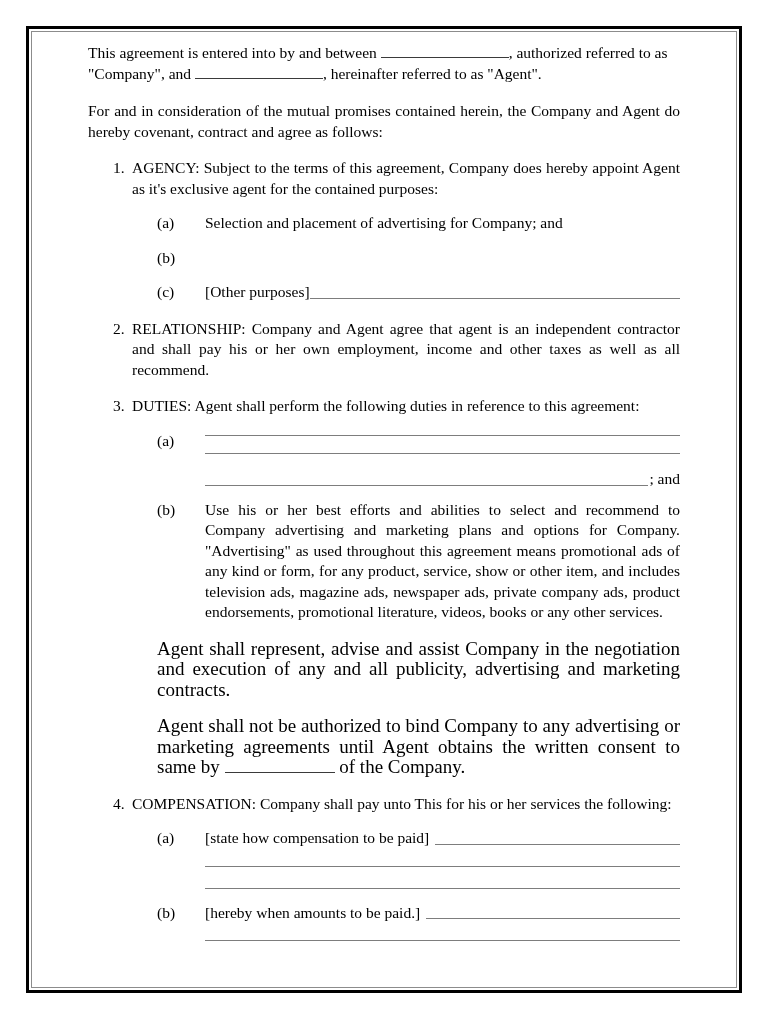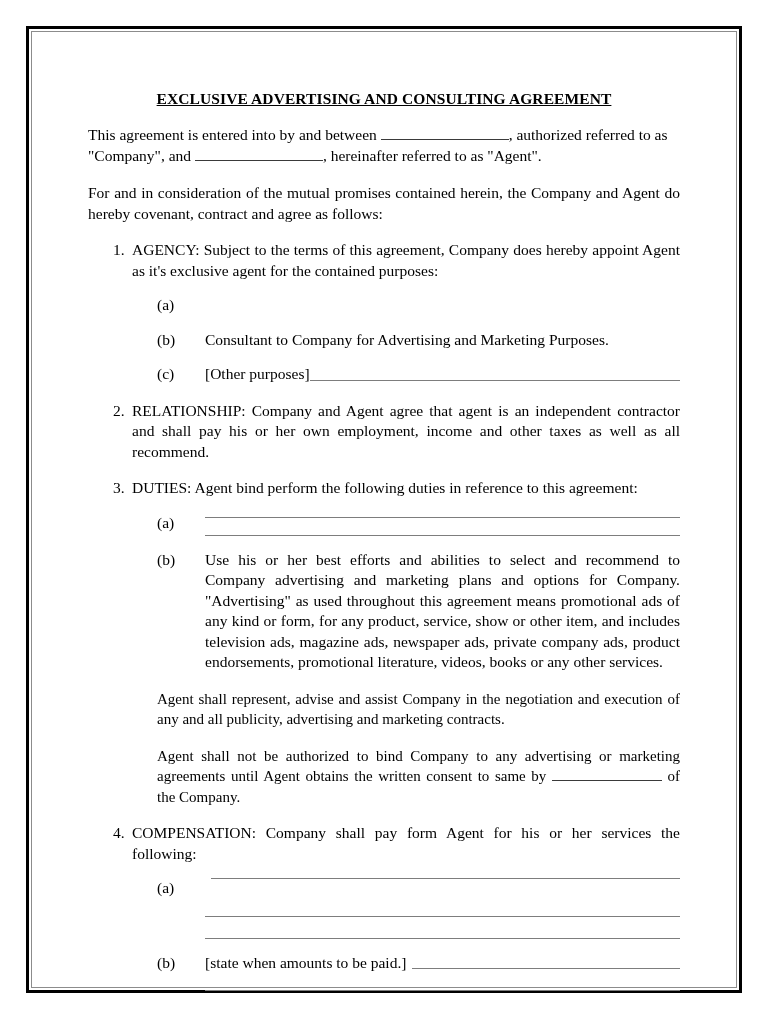--- a/index.html
+++ b/index.html
@@ -95,21 +95,21 @@
   }
   .subitem .body {
     flex: 1 1 auto;
     text-align: justify;
   }
 
   
   .indent-para {
     margin-top: 16px;
     padding-left: 69px;
-    font-size: 15px;
+    font-size: 19px;
     line-height: 20.5px;
     text-align: justify;
   }
 
   
   .inline-blank {
     display: inline-block;
     border-bottom: 1px solid #3a3a3a;
     height: 13px;
     vertical-align: baseline;
@@ -167,104 +167,106 @@
 </style>
 </head>
 <body>
 
 <div class="page-frame">
   <div class="page-frame-inner"></div>
 </div>
 
 <div class="page-body">
 
-  <div class="doc-title">
-    <span>EXCLUSIVE ADVERTISING AND CONSULTING AGREEMENT</span>
-  </div>
 
   <p class="para"><span>This agreement is entered into by and between </span><span class="inline-blank blank-md"></span><span>, authorized referred to as</span><br><span>"Company", and </span><span class="inline-blank blank-md"></span><span>, hereinafter referred to as "Agent".</span></p>
 
   <p class="para">For and in consideration of the mutual promises contained herein, the Company and Agent do hereby covenant, contract and agree as follows:</p>
 
   <div class="clause">
     <div class="num">1.</div>
     <div class="body">AGENCY: Subject to the terms of this agreement, Company does hereby appoint Agent as it's exclusive agent for the contained purposes:</div>
   </div>
 
   <div class="subitem">
     <div class="lbl">(a)</div>
+    <div class="body">Selection and placement of advertising for Company; and</div>
   </div>
 
   <div class="subitem">
     <div class="lbl">(b)</div>
-    <div class="body">Consultant to Company for Advertising and Marketing Purposes.</div>
   </div>
 
   <div class="subitem">
     <div class="lbl">(c)</div>
     <div class="body">
       <div class="inline-row">
         <span class="lead">[Other purposes]</span>
           <span class="rule-fill" style="margin-left:0;"></span>
       </div>
     </div>
   </div>
 
   <div class="clause">
     <div class="num">2.</div>
     <div class="body">RELATIONSHIP:  Company and Agent agree that agent is an independent contractor and shall pay his or her own employment, income and other taxes as well as all recommend.</div>
   </div>
 
   <div class="clause">
     <div class="num">3.</div>
-    <div class="body">DUTIES:  Agent bind perform the following duties in reference to this agreement:</div>
+    <div class="body">DUTIES:  Agent shall perform the following duties in reference to this agreement:</div>
   </div>
 
   <div class="subitem">
     <div class="lbl">(a)</div>
     <div class="body">
       <div class="rule-row">
         <span class="rule-fill"></span>
       </div>
       <div class="rule-line"></div>
+      <div class="rule-with-tail">
+        <span class="rule-fill"></span>
+        <span class="tail">; and</span>
+      </div>
     </div>
   </div>
 
   <div class="subitem">
     <div class="lbl">(b)</div>
     <div class="body">Use his or her best efforts and abilities to select and recommend to Company advertising and marketing plans and options for Company.  "Advertising" as used throughout this agreement means promotional ads of any kind or form, for any product, service, show or other item, and includes television ads, magazine ads, newspaper ads, private company ads, product endorsements, promotional literature, videos, books or any other services.</div>
   </div>
 
   <div class="indent-para">Agent shall represent, advise and assist Company in the negotiation and execution of any and all publicity, advertising and marketing contracts.</div>
 
   <div class="indent-para"><span>Agent shall not be authorized to bind Company to any advertising or marketing agreements until Agent obtains the written consent to same by </span><span class="inline-blank blank-sm"></span><span> of the Company.</span></div>
 
   <div class="clause">
     <div class="num">4.</div>
-    <div class="body">COMPENSATION:   Company shall pay form Agent for his or her services the following:</div>
+    <div class="body">COMPENSATION:   Company shall pay unto This for his or her services the following:</div>
   </div>
 
   <div class="subitem">
     <div class="lbl">(a)</div>
     <div class="body">
       <div class="inline-row">
+        <span class="lead">[state how compensation to be paid]</span>
           <span class="rule-fill"></span>
       </div>
     </div>
   </div>
   <div class="blank-block">
     <div class="rule-line"></div>
     <div class="rule-line gap-lg"></div>
   </div>
 
   <div class="subitem">
     <div class="lbl">(b)</div>
     <div class="body">
       <div class="inline-row">
-        <span class="lead">[state when amounts to be paid.]</span>
+        <span class="lead">[hereby when amounts to be paid.]</span>
           <span class="rule-fill"></span>
       </div>
     </div>
   </div>
   <div class="blank-block">
     <div class="rule-line"></div>
 
   </div>
 
 </div>

